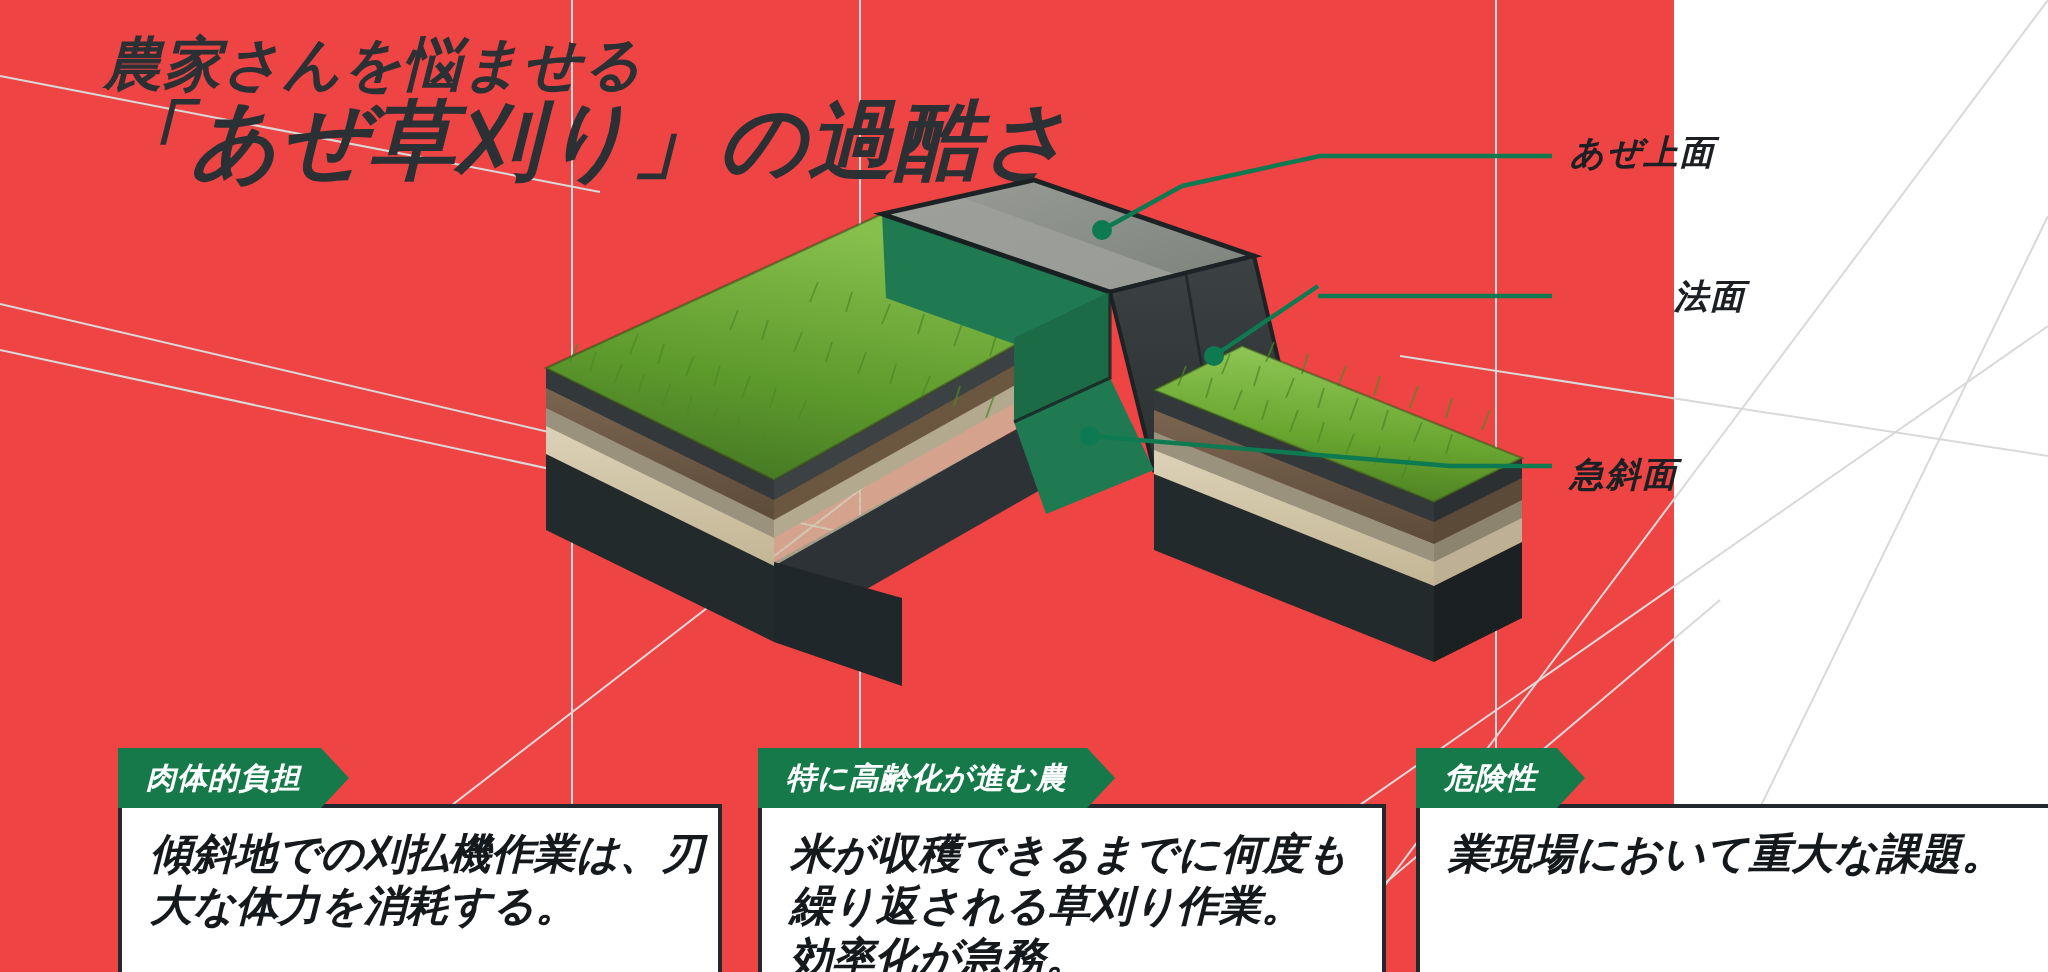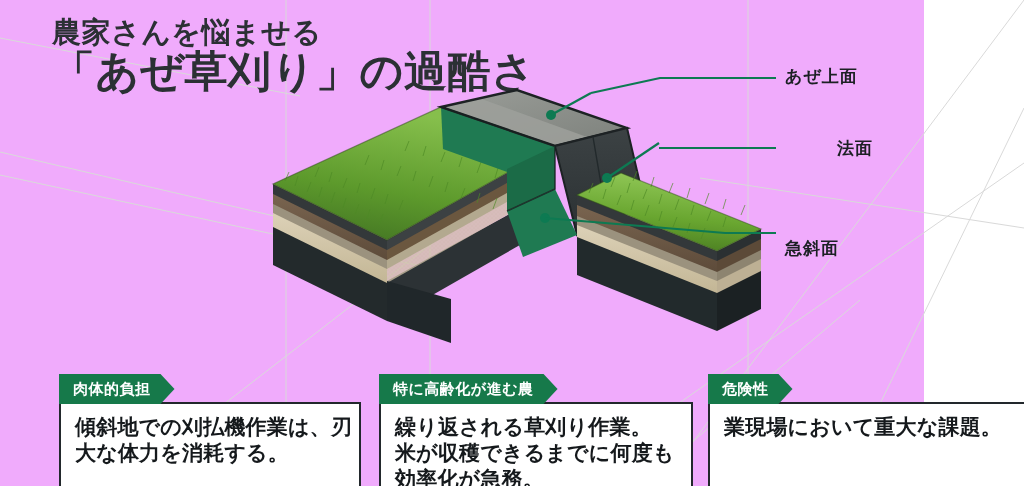--- a/index.html
+++ b/index.html
@@ -1,21 +1,21 @@
 <!DOCTYPE html>
 <html><head>
 <meta charset="utf-8">
 <style>
   html,body{margin:0;padding:0;}
   body{
     width:1024px;height:486px;overflow:hidden;background:#ffffff;
     font-family:"DejaVu Sans","Liberation Sans",sans-serif;
     -webkit-font-smoothing:antialiased;
   }
-  #stage{position:relative;width:924px;height:486px;background:#f0abfc;}
+  #stage{position:relative;width:837px;height:486px;background:#ef4444;font-style:italic;}
 
   
   #bg-grid{position:absolute;inset:0;width:1024px;height:486px;pointer-events:none;}
 
   
   #title{position:absolute;left:52px;top:14px;width:620px;}
   #title .line{
     font-weight:bold;color:#2b3034;letter-spacing:.5px;white-space:nowrap;
   }
   #title .l1{font-size:29px;line-height:36px;}
@@ -26,21 +26,21 @@
   #illustration svg{display:block;}
 
   
   .callout{position:absolute;}
   .callout .ctext{
     position:absolute;font-size:17px;font-weight:bold;color:#1c2024;
     white-space:nowrap;letter-spacing:1px;
   }
   #callout-top .ctext{left:785px;top:65px;}
   #callout-mid .ctext{left:837px;top:137px;}
-  #callout-steep .ctext{left:785px;top:237px;}
+  #callout-steep .ctext{left:785px;top:226px;}
 
   
   #cards{position:absolute;left:0;top:352px;width:1024px;height:134px;margin-left:21px;}
   .card{position:absolute;top:22px;}
   .card .tagwrap{position:absolute;left:0;top:0;height:30px;z-index:3;}
   .card .tag{
     position:relative;display:inline-block;height:30px;line-height:30px;
     background:#16794a;color:#ffffff;font-size:15px;font-weight:bold;
     padding:0 24px 0 14px;letter-spacing:.5px;white-space:nowrap;
     clip-path:polygon(0 0, calc(100% - 14px) 0, 100% 50%, calc(100% - 14px) 100%, 0 100%);
@@ -234,22 +234,22 @@
         <p>傾斜地での刈払機作業は、刃</p>
         <p>大な体力を消耗する。</p>
       </div>
     </div>
 
     <div class="card" id="card-1">
       <div class="tagwrap">
         <span class="tag">特に高齢化が進む農</span>
       </div>
       <div class="body">
+        <p>米が収穫できるまでに何度も</p>
         <p>繰り返される草刈り作業。</p>
-        <p>米が収穫できるまでに何度も</p>
         <p>効率化が急務。</p>
       </div>
     </div>
 
     <div class="card" id="card-2">
       <div class="tagwrap">
         <span class="tag">危険性</span>
       </div>
       <div class="body">
         <p>業現場において重大な課題。</p>

